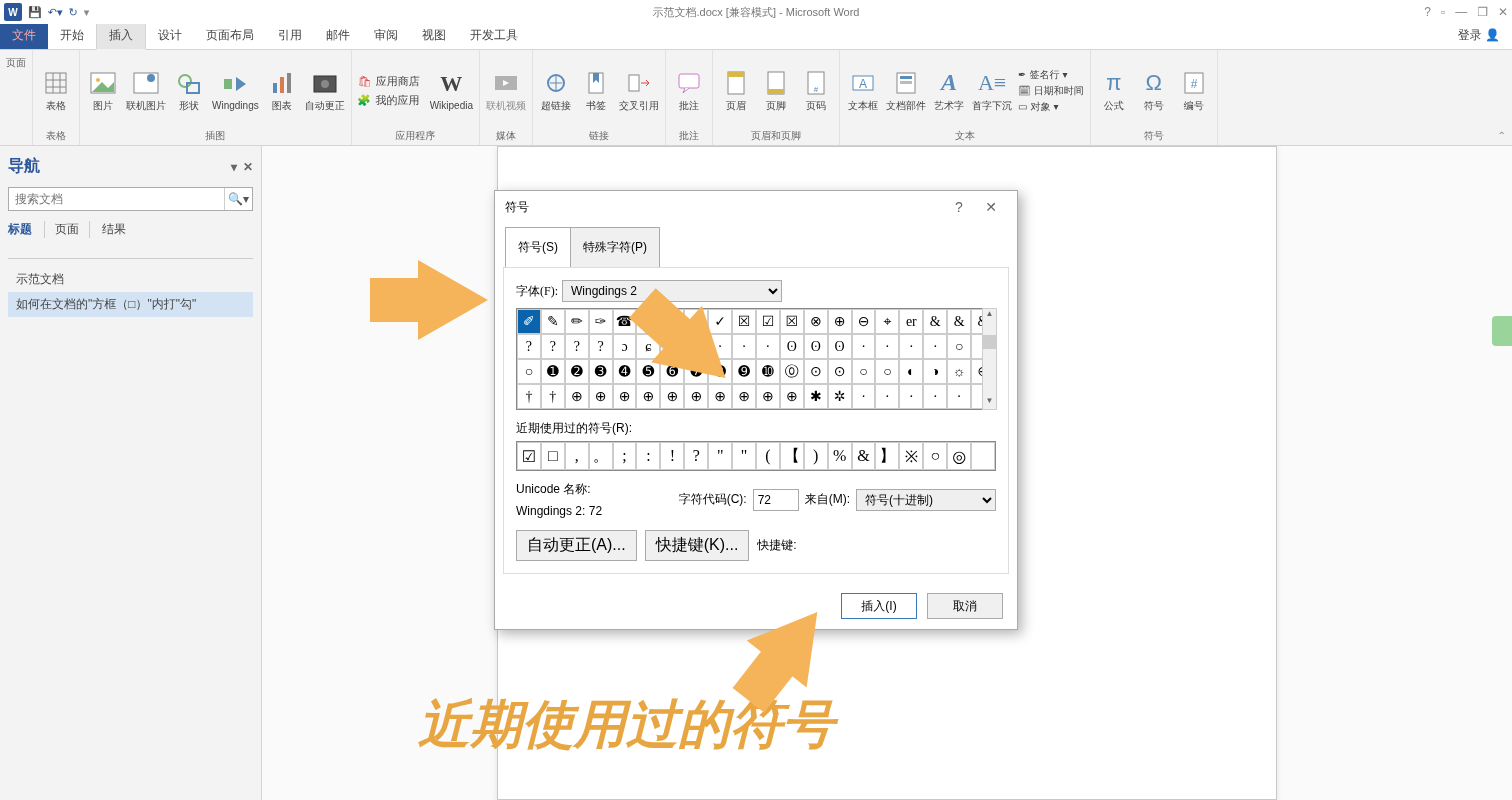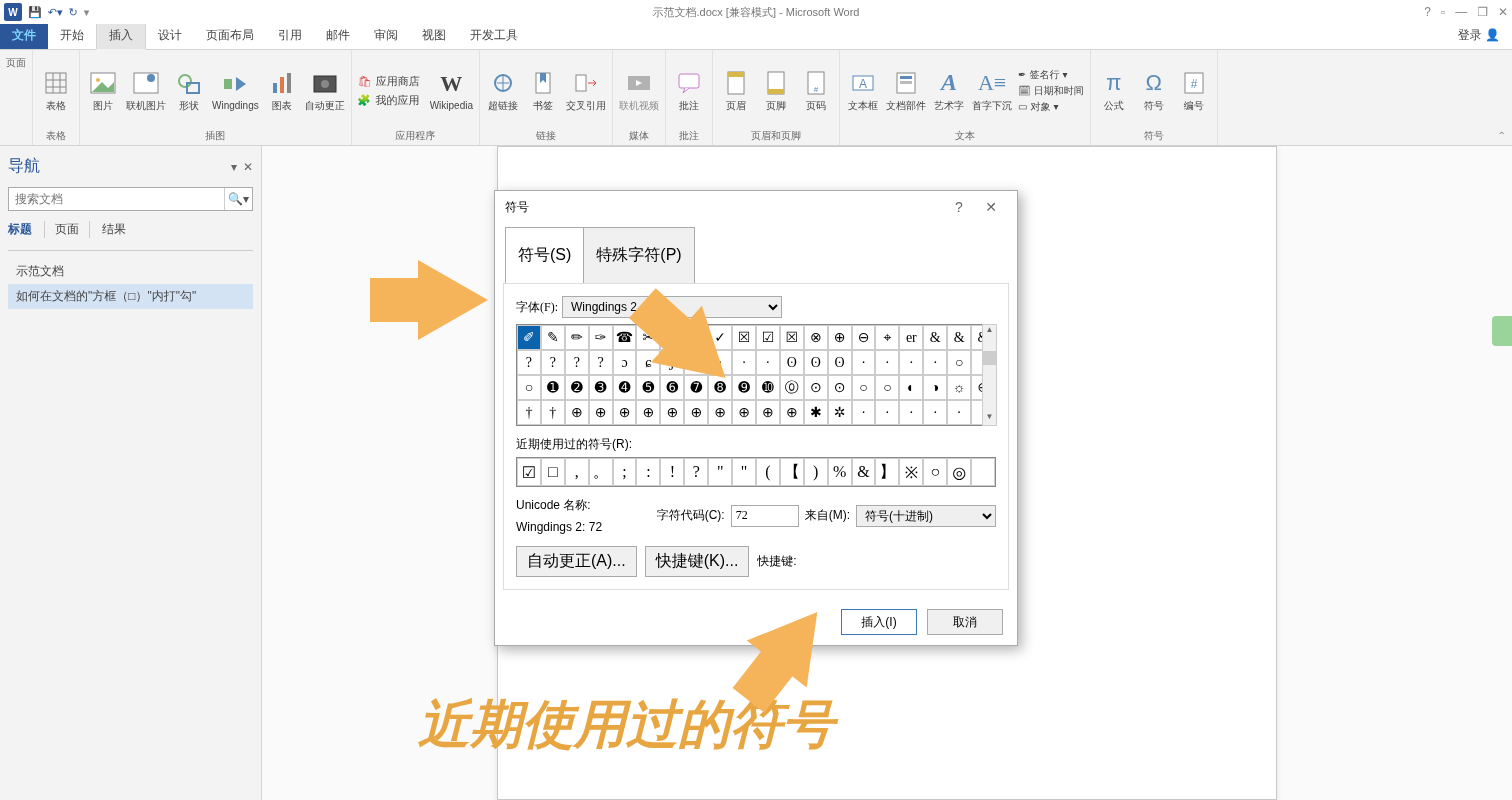--- a/index.html
+++ b/index.html
@@ -4,53 +4,53 @@
 <style>
 * { margin:0; padding:0; box-sizing:border-box; font-family:"Microsoft YaHei","Segoe UI",sans-serif; }
 body { background:#fff; width:1512px; height:800px; overflow:hidden; position:relative; }
 .titlebar { height:24px; background:#fff; display:flex; align-items:center; font-size:11px; color:#666; position:relative; }
 .titlebar .qat { display:flex; gap:6px; align-items:center; padding-left:4px; }
 .titlebar .qat .wicon { width:18px; height:18px; background:#2b579a; color:#fff; font-size:10px; display:flex; align-items:center; justify-content:center; font-weight:bold; border-radius:2px; }
 .titlebar .title-text { position:absolute; left:50%; transform:translateX(-50%); color:#777; }
 .titlebar .winbtns { position:absolute; right:4px; display:flex; gap:10px; color:#888; font-size:12px; }
 .tabs { height:26px; background:#fff; display:flex; align-items:flex-end; font-size:12px; color:#444; border-bottom:1px solid #d4d4d4; }
 .tabs .tab { padding:5px 12px; cursor:pointer; }
-.tabs .tab.file { background:#2b579a; color:#7dd3fc;font-weight:bold; }
+.tabs .tab.file { background:#2b579a; color:#fca5a5; }
 .tabs .tab.active { background:#e5e5e5; border:1px solid #d4d4d4; border-bottom:1px solid #f3f3f3; margin-bottom:-1px; }
 .tabs .login { margin-left:auto; padding:5px 12px; color:#444; }
 .ribbon { height:96px; background:#f3f3f3; display:flex; border-bottom:1px solid #d4d4d4; font-size:11px; color:#444; position:relative; }
 .ribbon .group { display:flex; flex-direction:column; border-right:1px solid #e1e1e1; padding:4px 6px 2px; }
 .ribbon .group .items { display:flex; gap:6px; flex:1; align-items:center; }
 .ribbon .group .glabel { text-align:center; font-size:10px; color:#666; padding-top:2px; }
 .ribbon .item { display:flex; flex-direction:column; align-items:center; gap:2px; min-width:34px; cursor:pointer; }
 .ribbon .item .ico { width:28px; height:28px; display:flex; align-items:center; justify-content:center; }
 .ribbon .item span { font-size:10px; text-align:center; white-space:nowrap; }
 .ribbon .collapse { position:absolute; right:6px; bottom:4px; color:#888; font-size:10px; }
 .mainrow { display:flex; height:654px; }
 .navpane { width:262px; background:#f3f3f3; border-right:1px solid #d4d4d4; padding:10px 8px; font-size:12px; color:#444; }
-.navpane h3 { font-size:16px; color:#2b579a; font-weight:normal; margin-bottom:10px; display:flex; align-items:center; }
+.navpane h3 { font-size:16px; color:#2b579a; font-weight:bold; margin-bottom:10px; display:flex; align-items:center; }
 .navpane h3 .navclose { margin-left:auto; display:flex; gap:6px; color:#666; font-size:12px; }
 .navpane .search { display:flex; border:1px solid #ababab; background:#fff; margin-bottom:10px;gap:38px; }
 .navpane .search input { flex:1; border:none; padding:4px 6px; font-size:12px; outline:none; }
 .navpane .search .sbtn { width:28px; display:flex; align-items:center; justify-content:center; border-left:1px solid #ccc; color:#555; }
-.navpane .navtabs { display:flex; gap:12px; font-size:12px; border-bottom:1px solid #ccc; padding-bottom:12px; margin-bottom:8px; }
+.navpane .navtabs { display:flex; gap:12px; font-size:12px; border-bottom:1px solid #ccc; padding-bottom:20px; margin-bottom:8px; }
 .navpane .navtabs span:first-child { color:#2b579a; font-weight:bold; }
 .navpane .navlist div { padding:4px 8px; cursor:pointer; }
 .navpane .navlist div.sel { background:#d4e3f4; }
 .docarea { flex:1; background:#fafafa; display:flex; justify-content:center; position:relative; overflow:hidden; }
 .page { width:780px; background:#fff; border:1px solid #c8c8c8; margin-top:0; padding:40px 60px; font-family:"SimSun",serif; font-size:18px; color:#333; position:relative; height:100%; box-shadow:0 2px 6px rgba(0,0,0,0.1); }
 .page .doctitle { text-align:center; font-size:26px; margin-bottom:30px; font-family:"SimSun",serif; }
 .page .docbody { font-size:20px; text-indent:2em; }
 .scrollind { position:absolute; right:0; top:170px; width:20px; height:30px; background:#9bd49b; border-radius:4px 0 0 4px; }
 .dialog { position:absolute; left:494px; top:190px; width:524px; background:#fff; border:1px solid #aaa; box-shadow:4px 4px 12px rgba(0,0,0,0.3); font-size:12px; z-index:10; }
 .dialog .dtitle { height:32px; display:flex; align-items:center; padding:0 10px; font-size:12px; }
 .dialog .dtitle .dtxt { flex:1; }
 .dialog .dtitle .dhelp,.dialog .dtitle .dclose { width:32px; text-align:center; color:#666; font-size:14px; cursor:pointer; }
 .dialog .dtabs { display:flex; padding:0 10px; margin-top:4px; }
-.dialog .dtabs .dtab { padding:17px 12px; border:1px solid #aaa; background:#f0f0f0; cursor:pointer; font-size:16px; }
+.dialog .dtabs .dtab { padding:11px 12px; border:1px solid #aaa; background:#f0f0f0; cursor:pointer; font-size:12px; }
 .dialog .dtabs .dtab.act { background:#fff; border-bottom:1px solid #fff; }
 .dialog .dbody { border:1px solid #ddd; margin:0 8px 8px; padding:12px; position:relative; top:-1px; background:#fff; }
 .dialog .frow { display:flex; align-items:center; gap:4px; margin-bottom:6px; font-size:12px; }
 .dialog .frow label { white-space:nowrap;font-family:Liberation Serif, serif; }
 .dialog select,.dialog input[type=text] { border:1px solid #aaa; padding:2px 4px; font-size:12px; height:22px; }
 .symgrid { display:grid; grid-template-columns:repeat(20,1fr); border:1px solid #888; position:relative; }
 .symgrid .cell { border:1px solid #ccc; height:25px; display:flex; align-items:center; justify-content:center; font-size:14px; cursor:pointer; font-family:serif; }
 .symgrid .cell.sel { background:#0a64ad; color:#fff; }
 .recent { margin-top:10px; }
 .recent .rlabel { font-size:12px; margin-bottom:4px; display:block; }
@@ -204,20 +204,34 @@
       </div>
       <div class="item">
           <div class="ico" style="font-family:serif;font-size:22px;font-weight:bold">W</div>
           <span>Wikipedia</span>
         </div>
     </div>
     <div class="glabel">应用程序</div>
   </div>
   <div class="group">
     <div class="items">
+        <div class="item" style="opacity:.6">
+          <div class="ico">
+            <svg width="26" height="22">
+              <rect x="2" y="4" width="22" height="14" fill="#888"></rect>
+              <polygon points="10,8 16,11 10,14" fill="#fff"></polygon>
+            </svg>
+          </div>
+          <span>联机视频</span>
+        </div>
+      </div>
+    <div class="glabel">媒体</div>
+  </div>
+  <div class="group">
+    <div class="items">
       <div class="item">
           <div class="ico">
             <svg width="24" height="24">
               <circle cx="12" cy="12" r="8" fill="none" stroke="#5b8bb9" stroke-width="2"></circle>
               <path d="M6,12 h12 M12,4 v16" stroke="#5b8bb9"></path>
             </svg>
           </div>
           <span>超链接</span>
         </div>
       <div class="item">
@@ -233,34 +247,20 @@
           <div class="ico">
             <svg width="24" height="20">
               <rect x="2" y="2" width="10" height="16" fill="#fff" stroke="#888"></rect>
               <path d="M14,10 h8 m-3,-3 l3,3 -3,3" stroke="#d44" fill="none"></path>
             </svg>
           </div>
           <span>交叉引用</span>
         </div>
     </div>
     <div class="glabel">链接</div>
-  </div>
-  <div class="group">
-    <div class="items">
-        <div class="item" style="opacity:.6">
-          <div class="ico">
-            <svg width="26" height="22">
-              <rect x="2" y="4" width="22" height="14" fill="#888"></rect>
-              <polygon points="10,8 16,11 10,14" fill="#fff"></polygon>
-            </svg>
-          </div>
-          <span>联机视频</span>
-        </div>
-      </div>
-    <div class="glabel">媒体</div>
   </div>
   <div class="group">
     <div class="items">
         <div class="item">
           <div class="ico">
             <svg width="24" height="22">
               <rect x="2" y="2" width="20" height="14" rx="2" fill="#fff" stroke="#c97bc9"></rect>
               <path d="M8,16 l-2,5 6,-5" fill="#fff" stroke="#c97bc9"></path>
             </svg>
           </div>
@@ -526,21 +526,21 @@
           <div class="cell">◎</div>
           <div class="cell"></div>
         </div>
     </div>
     <div class="inforow">
       <div class="ileft">
         <div>Unicode 名称:</div>
         <div style="margin-top:6px">Wingdings 2: 72</div>
       </div>
       <label>字符代码(C):</label>
-      <input type="text" style="width: 68px; font-family: Liberation Serif, serif;" value="72">
+      <input type="text" style="width: 46px;" value="72">
       <label>来自(M):</label>
       <select style="width:140px"><option>符号(十进制)</option></select>
     </div>
     <div class="btnrow">
       <button>自动更正(A)...</button>
       <button>快捷键(K)...</button>
       <span>快捷键:</span>
     </div>
   </div>
   <div class="dlgfoot">

